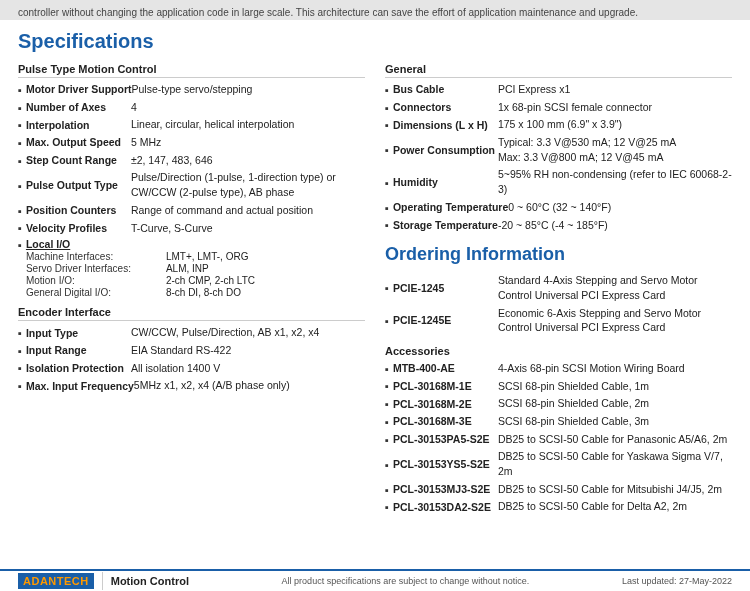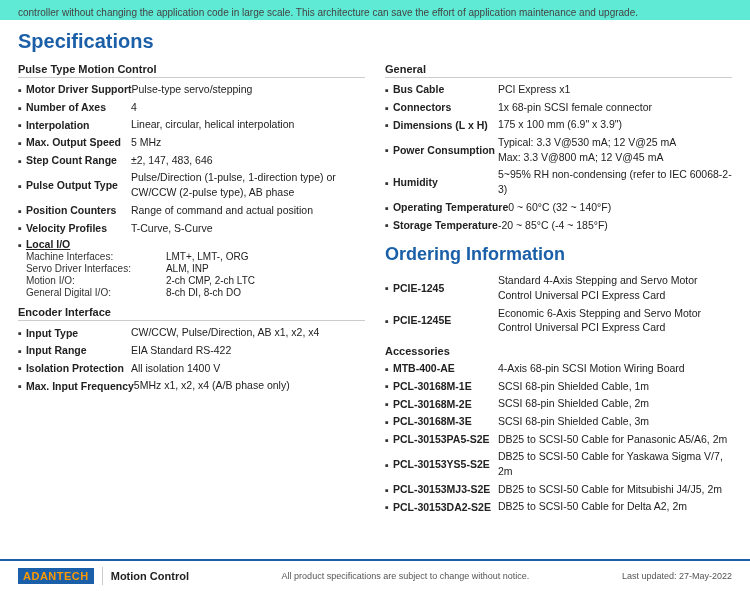--- a/index.html
+++ b/index.html
@@ -6,21 +6,21 @@
     body {
       font-family: Arial, Helvetica, sans-serif;
       font-size: 11px;
       color: #222;
       background: #fff;
       width: 750px;
       min-height: 591px;
     }
 
     .top-strip {
-      background: #5eead4;
+      background: #e5e5e5;
       padding: 6px 18px 0 18px;
       font-size: 10px;
       color: #444;
       line-height: 1.4;
     }
 
     .main-content {
       padding: 6px 18px 0 18px;
     }
 
@@ -144,21 +144,21 @@
       color: #222;
       margin-top: 10px;
       margin-bottom: 4px;
     }
 
     .footer {
       position: absolute;
       bottom: 0;
       left: 0;
       right: 0;
-      height: 32px;
+      height: 22px;
       background: #fff;
       border-top: 2px solid #1a5fa8;
       display: flex;
       align-items: center;
       padding: 0 18px;
       justify-content: space-between;
     }
 
     .footer-brand {
       display: flex;

